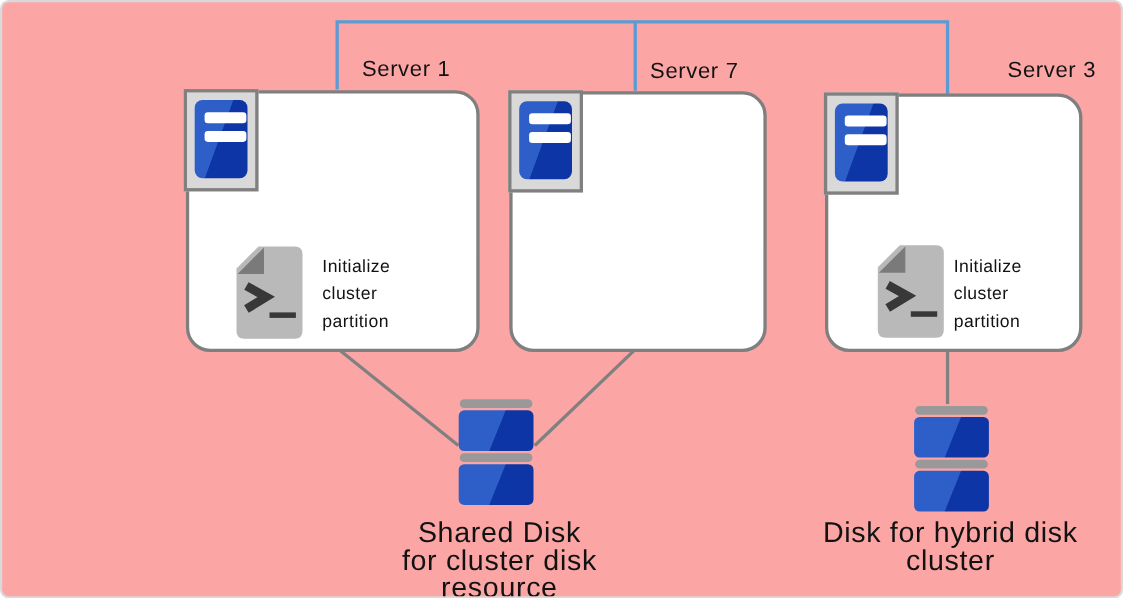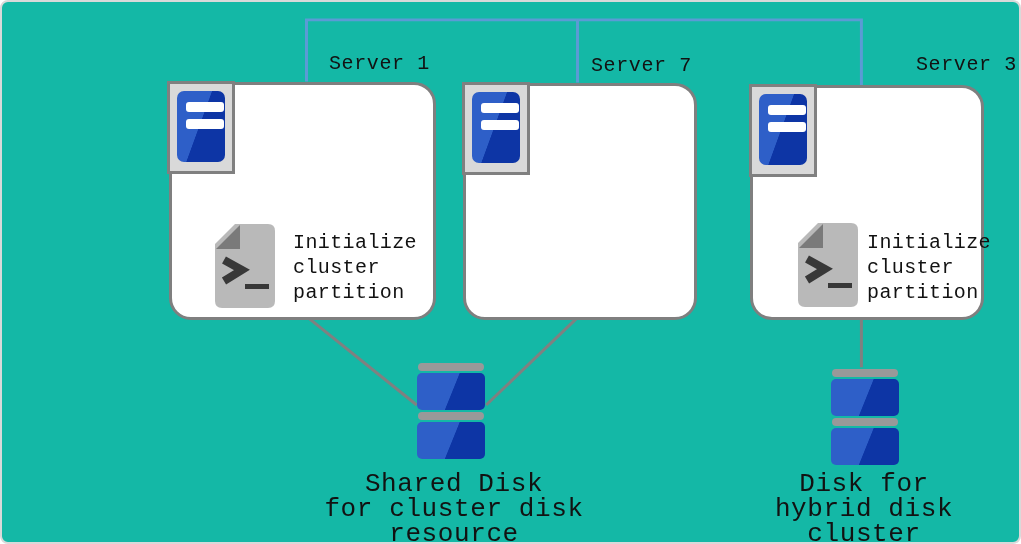--- a/index.html
+++ b/index.html
@@ -13,26 +13,26 @@
     --doc-fold:#7A7A7A;
     --doc-glyph:#383838;
     --platter:#999999;
     --text:#121212;
     --frame:#D9D9D9;
   }
   html,body{margin:0;padding:0;background:#fff;}
   .canvas{
     position:relative;
     width:1021px;height:544px;
-    background:#14b8a6;
+    background:#fca5a5;
     border:2px solid var(--frame);
     border-radius:8px;
     box-sizing:border-box;
     overflow:hidden;
-    font-family:Liberation Mono, monospace;
+    font-family:Liberation Sans, sans-serif;
     color:var(--text);
   }
   .wires{position:absolute;left:0;top:0;width:100%;height:100%;z-index:1;}
   .server-box{
     position:absolute;
     background:#fff;
     border:3px solid var(--box-border);
     border-radius:22px;
     box-sizing:border-box;
     z-index:2;
@@ -77,21 +77,21 @@
   .slot1{top:11px;}
   .slot2{top:28px;}
 
   .script-icon{position:absolute;z-index:3;}
   .script1{left:212px;top:221px;}
   .script3{left:795px;top:220px;}
 
   .script-caption{
     position:absolute;
     width:106px;
-    font-size:20px;
+    font-size:16px;
     line-height:25px;
     letter-spacing:.4px;
     z-index:3;
   }
   .cap1{left:291px;top:228px;}
   .cap3{left:865px;top:228px;}
 
   .disk-icon{
     position:absolute;
     width:68px;

